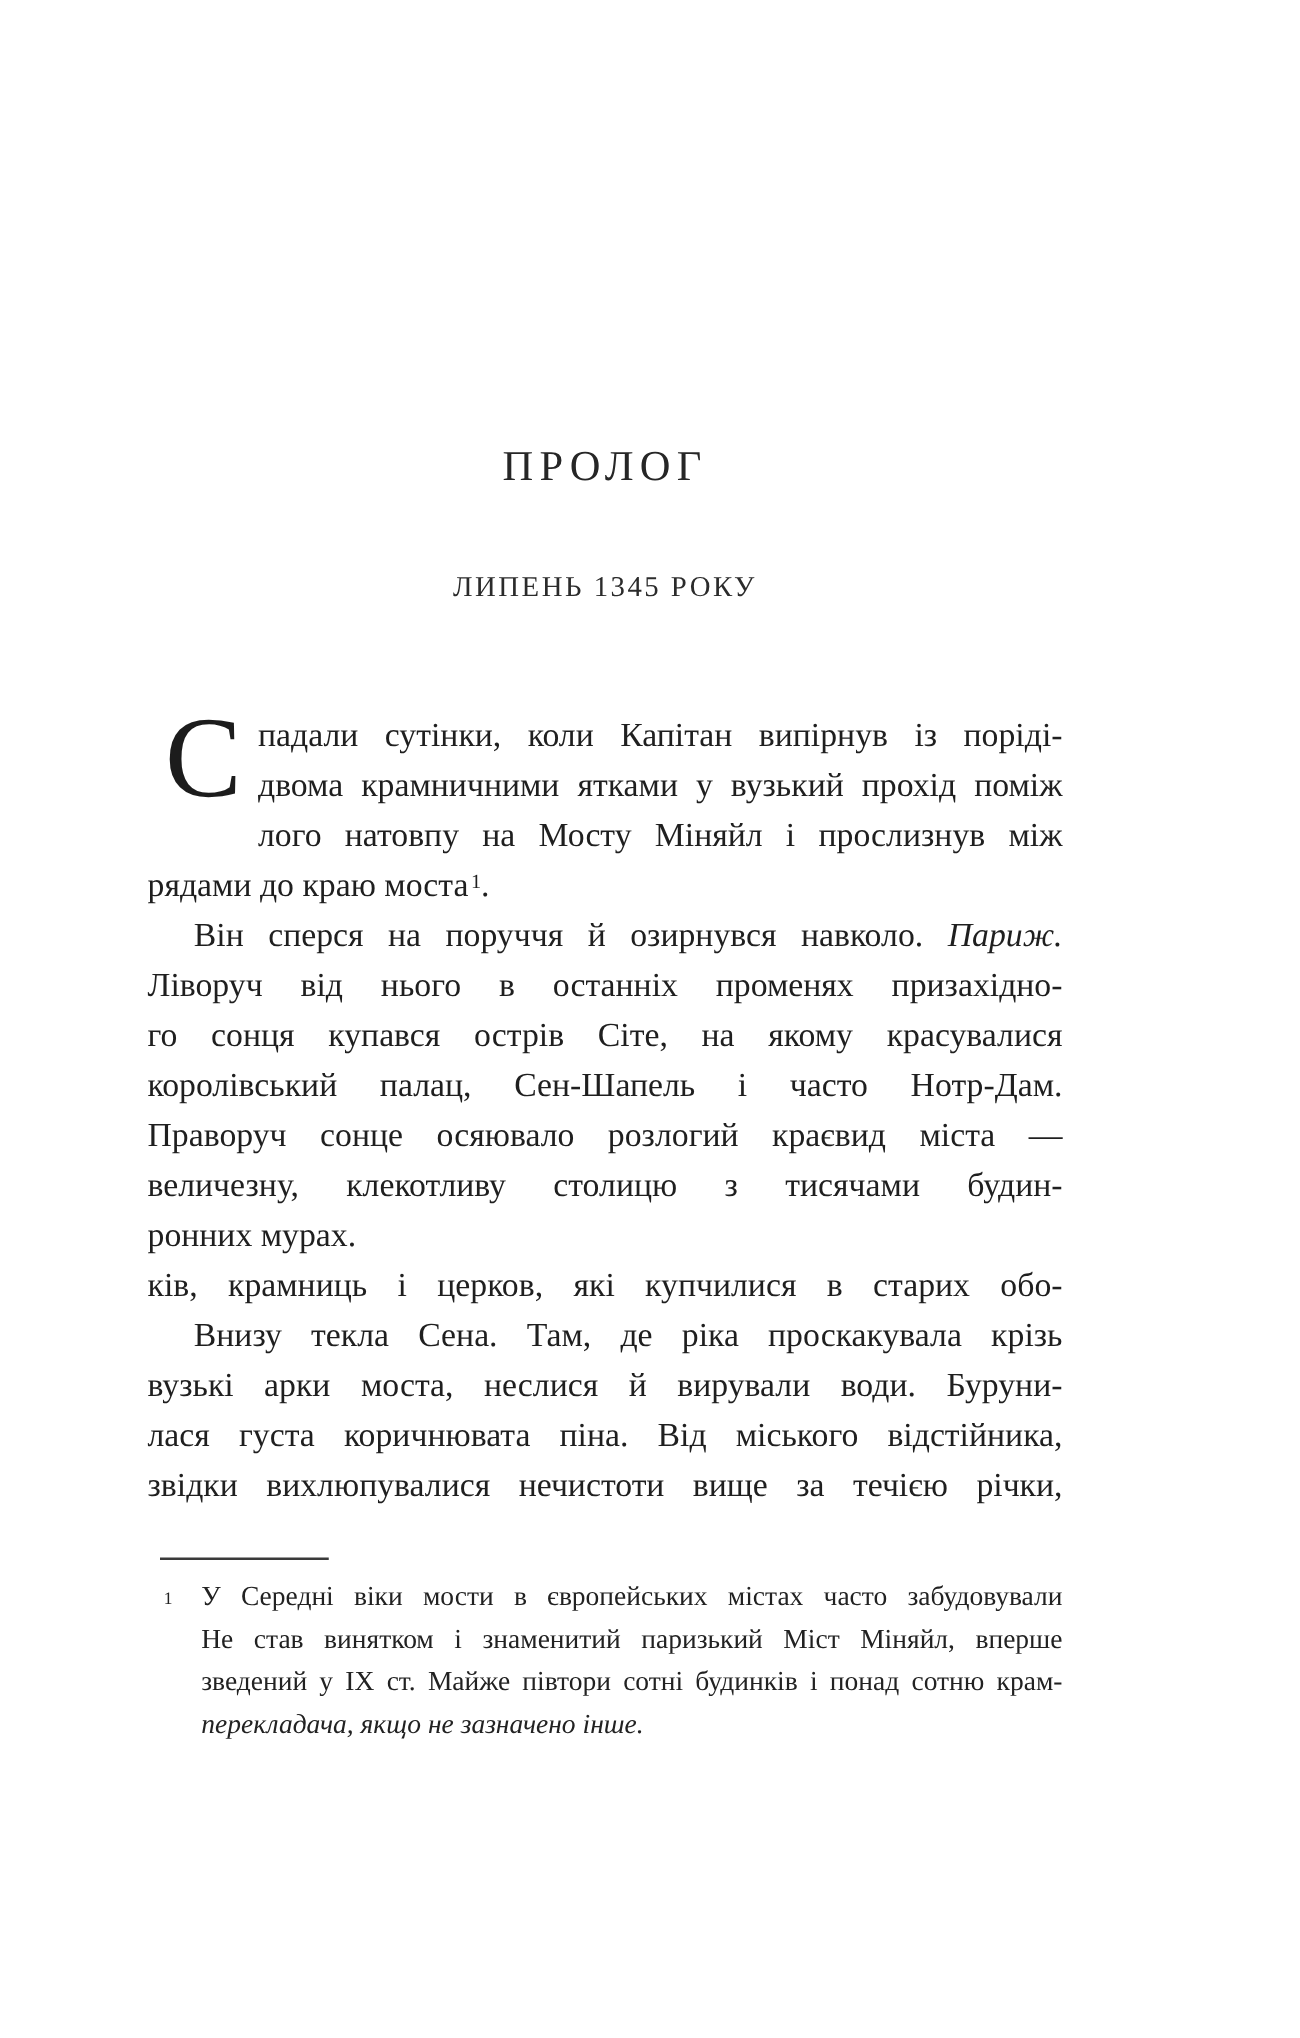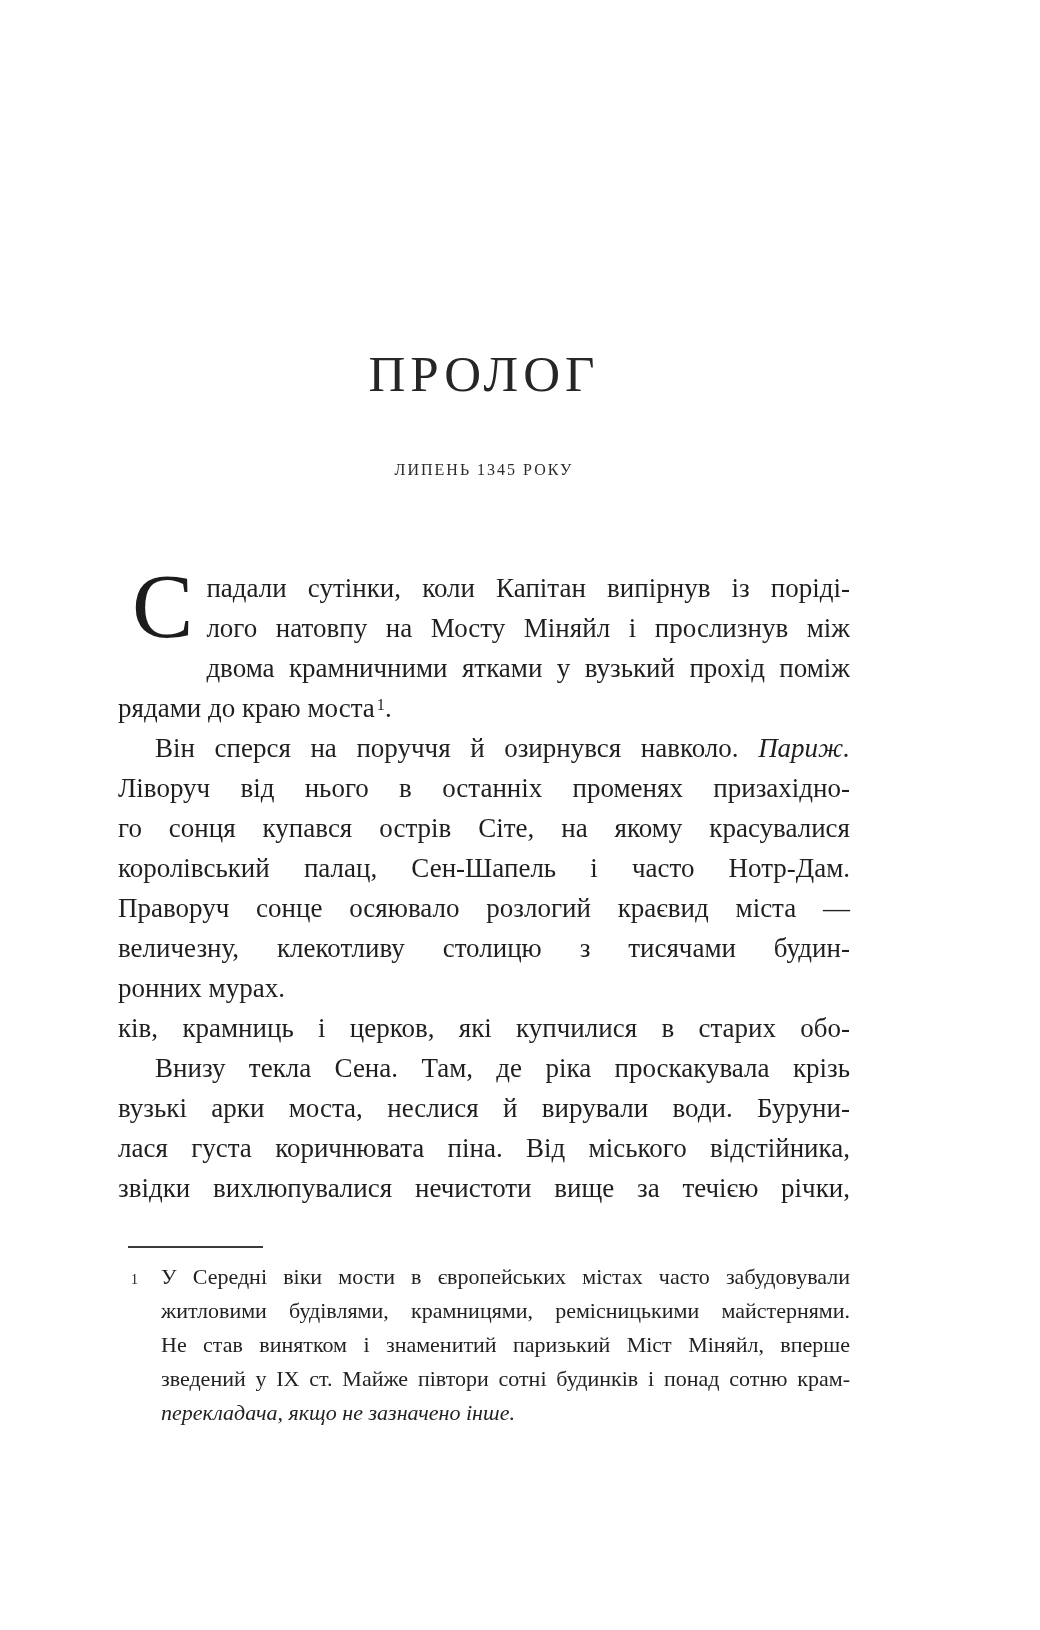--- a/index.html
+++ b/index.html
@@ -16,34 +16,34 @@
     color: #1f1f1f;
     overflow: hidden;
   }
   .chapter-title {
     position: absolute;
     top: 353px;
     left: 118px;
     width: 732px;
     margin: 0;
     text-align: center;
-    font-size: 51px;
+    font-size: 34px;
     line-height: 42px;
     font-weight: normal;
     letter-spacing: 5px;
     color: #262626;
   }
   .chapter-subtitle {
     position: absolute;
     top: 455px;
     left: 118px;
     width: 732px;
     margin: 0;
     text-align: center;
-    font-size: 16px;
+    font-size: 23px;
     line-height: 30px;
     font-weight: normal;
     letter-spacing: 2px;
     color: #2b2b2b;
   }
   .body-text {
     position: absolute;
     top: 568px;
     left: 118px;
     width: 732px;
@@ -106,22 +106,22 @@
 <div class="page">
 
   <h1 class="chapter-title">ПРОЛОГ</h1>
 
   <h2 class="chapter-subtitle">ЛИПЕНЬ 1345 РОКУ</h2>
 
   <div class="body-text" id="body-text">
       <div class="para">
         <span class="dropcap">С</span>
         <div class="line"><span>падали сутінки, коли Капітан випірнув із поріді-</span></div>
+        <div class="line"><span>двома крамничними ятками у вузький прохід поміж</span></div>
         <div class="line"><span>лого натовпу на Мосту Міняйл і прослизнув між</span></div>
-        <div class="line"><span>двома крамничними ятками у вузький прохід поміж</span></div>
         <div class="line end"><span>рядами до краю моста</span><span class="sup">1</span><span>.</span></div>
       </div>
       <div class="para">
         <div class="line indent"><span>Він сперся на поруччя й озирнувся навколо. </span><span class="italic">Париж.</span></div>
         <div class="line"><span>Ліворуч від нього в останніх променях призахідно-</span></div>
         <div class="line"><span>го сонця купався острів Сіте, на якому красувалися</span></div>
         <div class="line"><span>королівський палац, Сен-Шапель і часто Нотр-Дам.</span></div>
         <div class="line"><span>Праворуч сонце осяювало розлогий краєвид міста —</span></div>
         <div class="line"><span>величезну, клекотливу столицю з тисячами будин-</span></div>
         <div class="line end"><span>ронних мурах.</span></div>
@@ -134,21 +134,20 @@
         <div class="line"><span>звідки вихлюпувалися нечистоти вище за течією річки,</span></div>
       </div>
     </div>
 
   <div class="footnote-block">
     <div class="footnote-rule"></div>
     <div class="footnote">
       <span class="footnote-marker">1</span>
       <div id="footnote-lines">
           <div class="line"><span>У Середні віки мости в європейських містах часто забудовували</span></div>
-          <div class="line"><span>житловими будівлями, крамницями, ремісницькими майстернями.</span></div>
           <div class="line"><span>Не став винятком і знаменитий паризький Міст Міняйл, вперше</span></div>
           <div class="line"><span>зведений у IX ст. Майже півтори сотні будинків і понад сотню крам-</span></div>
           <div class="line end"><span class="italic">перекладача, якщо не зазначено інше.</span></div>
         </div>
     </div>
   </div>
 
 </div>
 
 </body></html>

